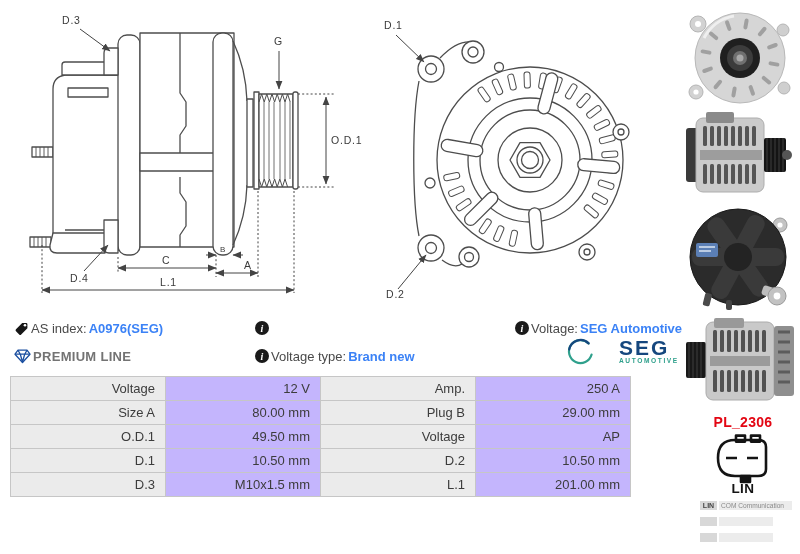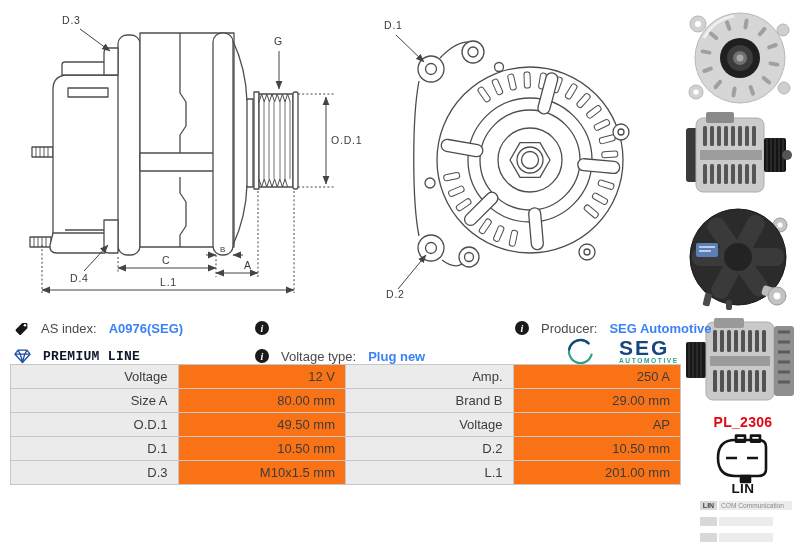--- a/index.html
+++ b/index.html
@@ -16,43 +16,43 @@
   .dimtext-sm { font-size:8px; fill:#3a3a3a; }
 
   
   .photo { position:absolute; cursor:pointer; }
   .photo1 { left:684px; top:8px; }
   .photo2 { left:686px; top:112px; }
   .photo3 { left:688px; top:203px; }
   .photo4 { left:684px; top:318px; }
 
   
-  .info-item { position:absolute; display:flex; align-items:center; gap:12px;
+  .info-item { position:absolute; display:flex; align-items:center; gap:2px;
     font-size:13px; color:#4a4a4a; height:20px; white-space:nowrap; }
   .info-item b { color:#3b82f6; }
   .ii-1 { left:14px; top:318px; }
   .ii-2 { left:255px; top:318px; }
   .ii-3 { left:515px; top:318px; }
-  .ii-4 { left:14px; top:346px; color:#0f172a; font-weight:bold; letter-spacing:.3px;font-family:Liberation Mono, monospace; }
+  .ii-4 { left:14px; top:346px; color:#737373; font-weight:bold; letter-spacing:.3px; }
   .ii-5 { left:255px; top:346px; }
   .info-dot { display:inline-flex; width:14px; height:14px; border-radius:50%;
     background:#1a1a1a; color:#fff; align-items:center; justify-content:center;
     font-size:10px; font-weight:bold; font-family:"Liberation Serif", serif; font-style:italic; flex:none; }
   .seg-logo { position:absolute; left:566px; top:337px; display:flex; align-items:center; gap:24px; }
   .seg-logo .seg-word { color:#15477e; font-size:21px; font-weight:bold; letter-spacing:2px; line-height:18px; }
   .seg-logo .seg-sub { color:#2fa08c; font-size:6.6px; letter-spacing:1.6px; font-weight:bold; }
 
   
-  .spec-table { position:absolute; left:10px; top:364px; width:671px;
+  .spec-table { position:absolute; left:10px; top:376px; width:621px;
     border-collapse:collapse; table-layout:fixed; }
   .spec-table td { width:25%; height:24px; border:1px solid #c6c6c6;
     font-size:13px; color:#3c3c3c; text-align:right; padding:0 10px 0 2px;
     overflow:hidden; white-space:nowrap; }
   .spec-table td.label { background:#ebebeb; }
-  .spec-table td.value { background:#f97316; }
+  .spec-table td.value { background:#c4b5fd; }
 
   
   .pl-code { position:absolute; left:688px; top:414px; width:110px; text-align:center;
     color:#e30613; font-weight:bold; font-size:14px; letter-spacing:.3px; }
   .connector { position:absolute; left:711px; top:434px; }
   .lin-label { position:absolute; left:688px; top:481px; width:110px; text-align:center;
     color:#141414; font-weight:bold; font-size:13.5px; letter-spacing:.5px; }
   .plug-legend { position:absolute; left:700px; top:501px; width:92px; }
   .legend-row { display:flex; gap:2px; height:9px; margin-bottom:7px; }
   .legend-pin { flex:0 0 17px; background:#d8d8d8; color:#444; font-size:7px; font-weight:bold;
@@ -311,38 +311,38 @@
     <span>AS index:</span>
     <b>A0976(SEG)</b>
   </div>
 
   <div class="info-item ii-2">
     <span class="info-dot">i</span>
   </div>
 
   <div class="info-item ii-3">
     <span class="info-dot">i</span>
-    <span>Producer:</span>
+    <span>Voltage:</span>
     <b>SEG Automotive</b>
   </div>
 
   <div class="info-item ii-4">
     <svg width="17" height="15" viewBox="0 0 17 15">
       <g fill="none" stroke="#1b4fa0" stroke-width="1.3" stroke-linejoin="round">
         <path d="M4,1.2 h9 l3,4 -7.5,8.3 -7.5,-8.3 z"></path>
         <path d="M4,1.2 l2.3,4 M13,1.2 l-2.3,4 M1.5,5.2 h14 M6.3,5.2 l2.2,7.8 M10.7,5.2 l-2.2,7.8"></path>
       </g>
     </svg>
     <span>PREMIUM LINE</span>
   </div>
 
   <div class="info-item ii-5">
     <span class="info-dot">i</span>
     <span>Voltage type:</span>
-    <b>Plug new</b>
+    <b>Brand new</b>
   </div>
 
   <div class="seg-logo">
     <svg width="29" height="29" viewBox="0 0 29 29">
       <path d="M22.6,6.4 A11.5,11.5 0 1 0 25.6,17.5" fill="none" stroke="#2fa08c" stroke-width="2.2" stroke-linecap="round"></path>
       <path d="M22.6,6.4 A11.5,11.5 0 0 0 3.2,12.5" fill="none" stroke="#15477e" stroke-width="2.2" stroke-linecap="round"></path>
     </svg>
     <span>
       <span class="seg-word" style="display:block">SEG</span>
       <span class="seg-sub" style="display:block">AUTOMOTIVE</span>
@@ -353,21 +353,21 @@
     <tbody>
         <tr>
           <td class="label">Voltage</td>
           <td class="value">12 V</td>
           <td class="label">Amp.</td>
           <td class="value">250 A</td>
         </tr>
         <tr>
           <td class="label">Size A</td>
           <td class="value">80.00 mm</td>
-          <td class="label">Brand B</td>
+          <td class="label">Plug B</td>
           <td class="value">29.00 mm</td>
         </tr>
         <tr>
           <td class="label">O.D.1</td>
           <td class="value">49.50 mm</td>
           <td class="label">Voltage</td>
           <td class="value">AP</td>
         </tr>
         <tr>
           <td class="label">D.1</td>

